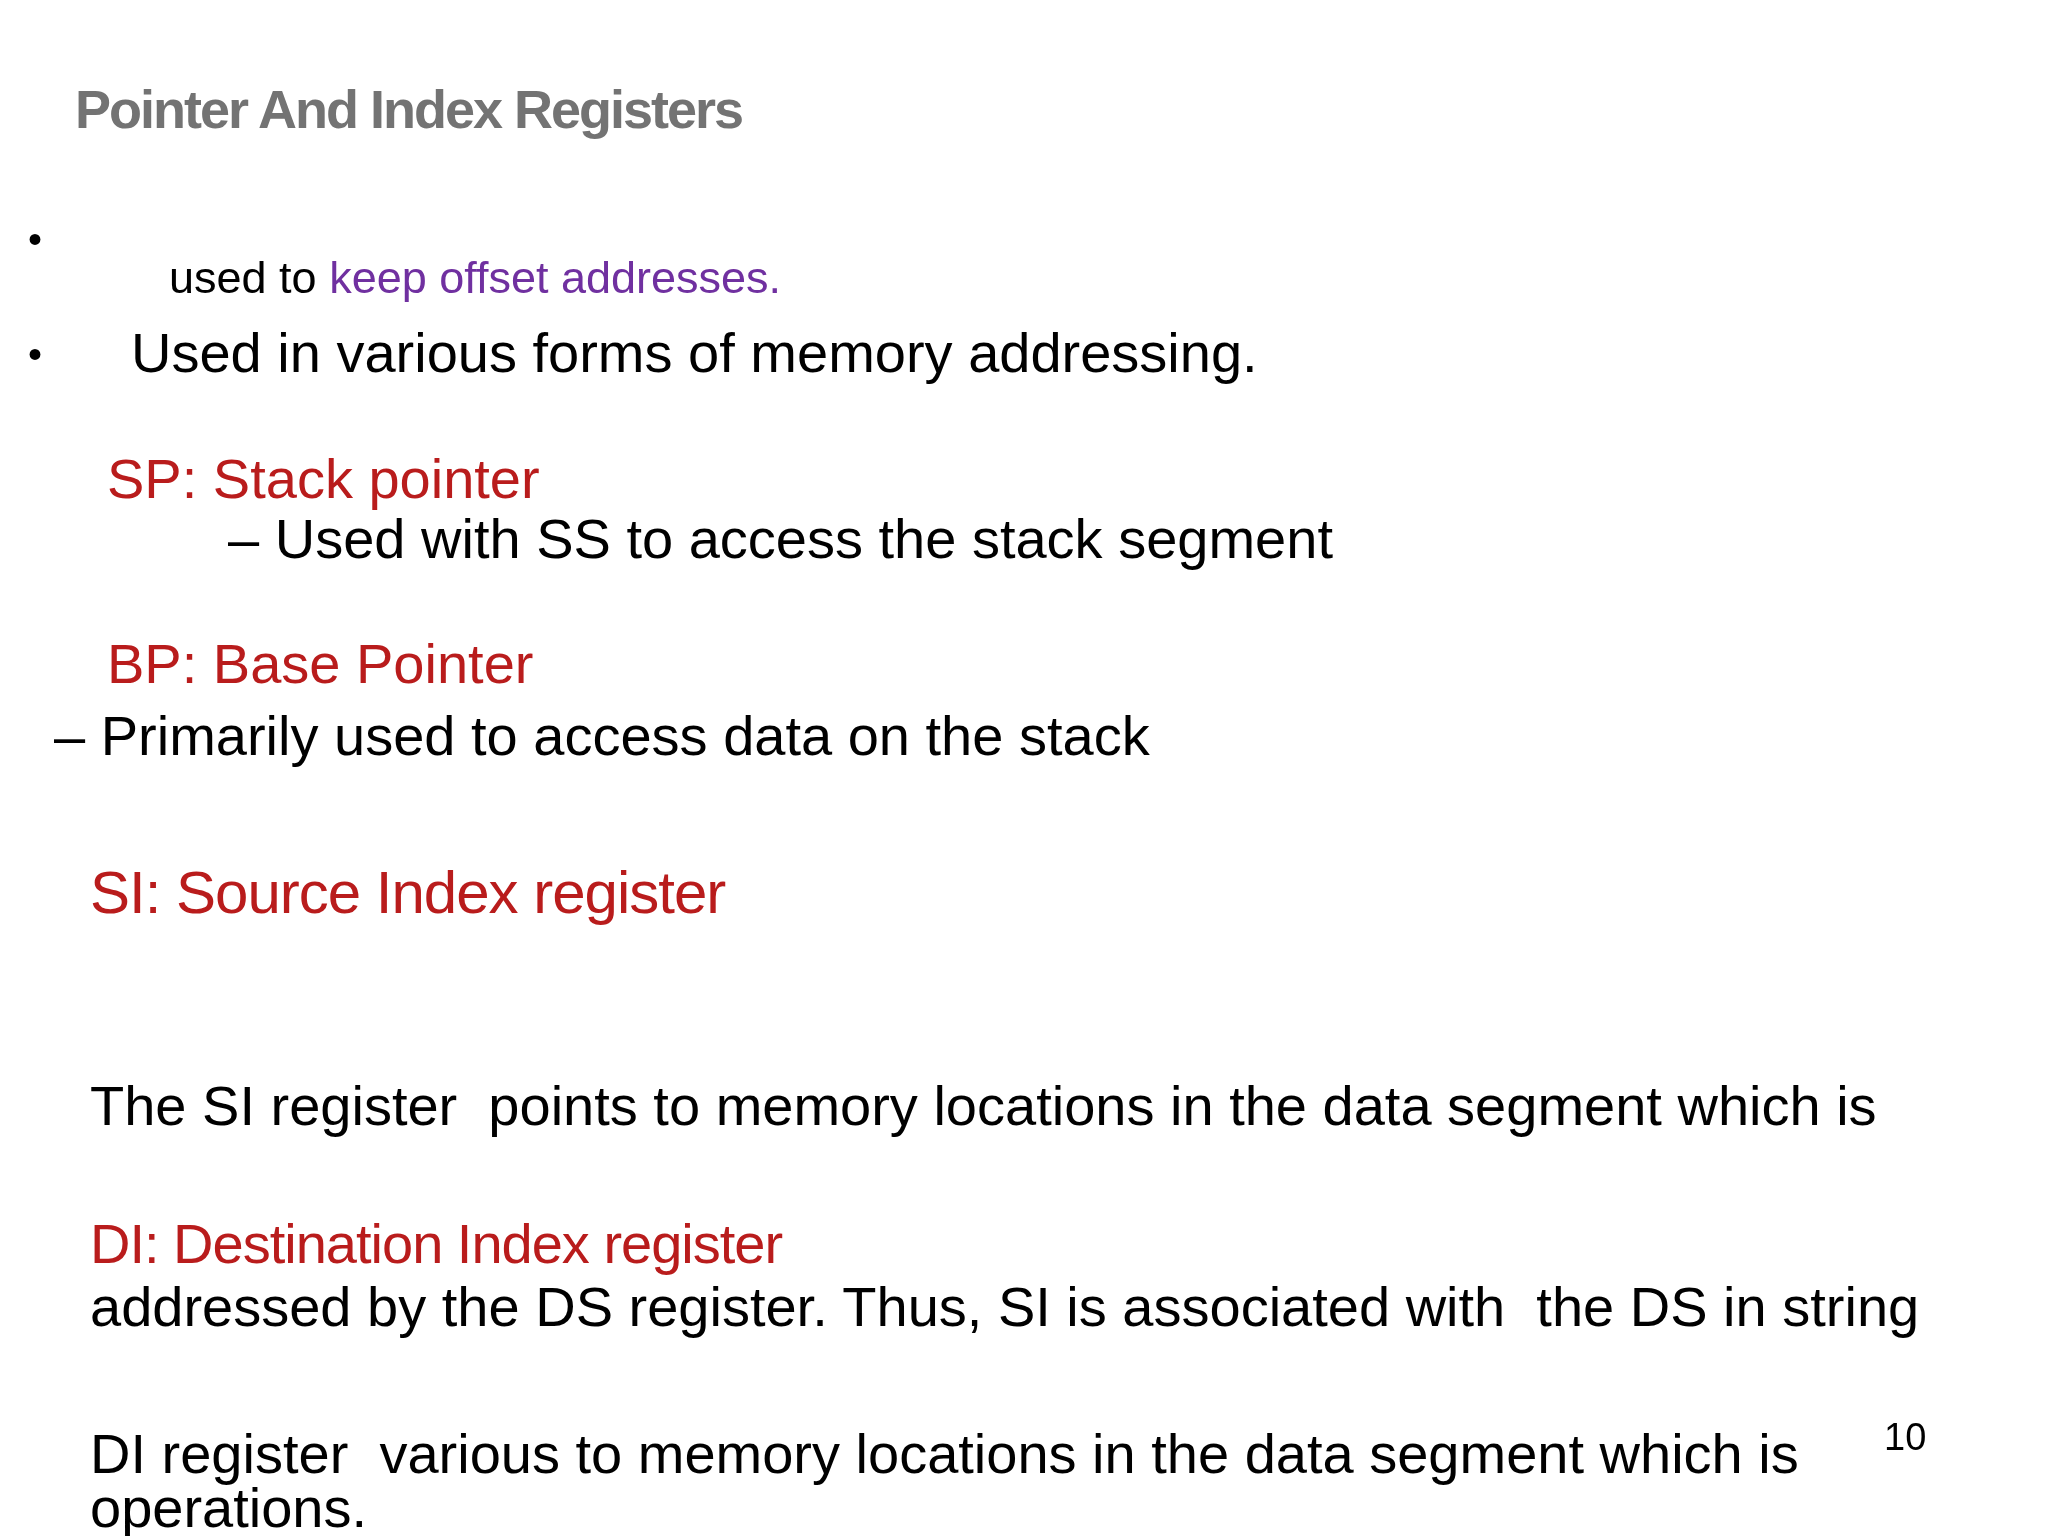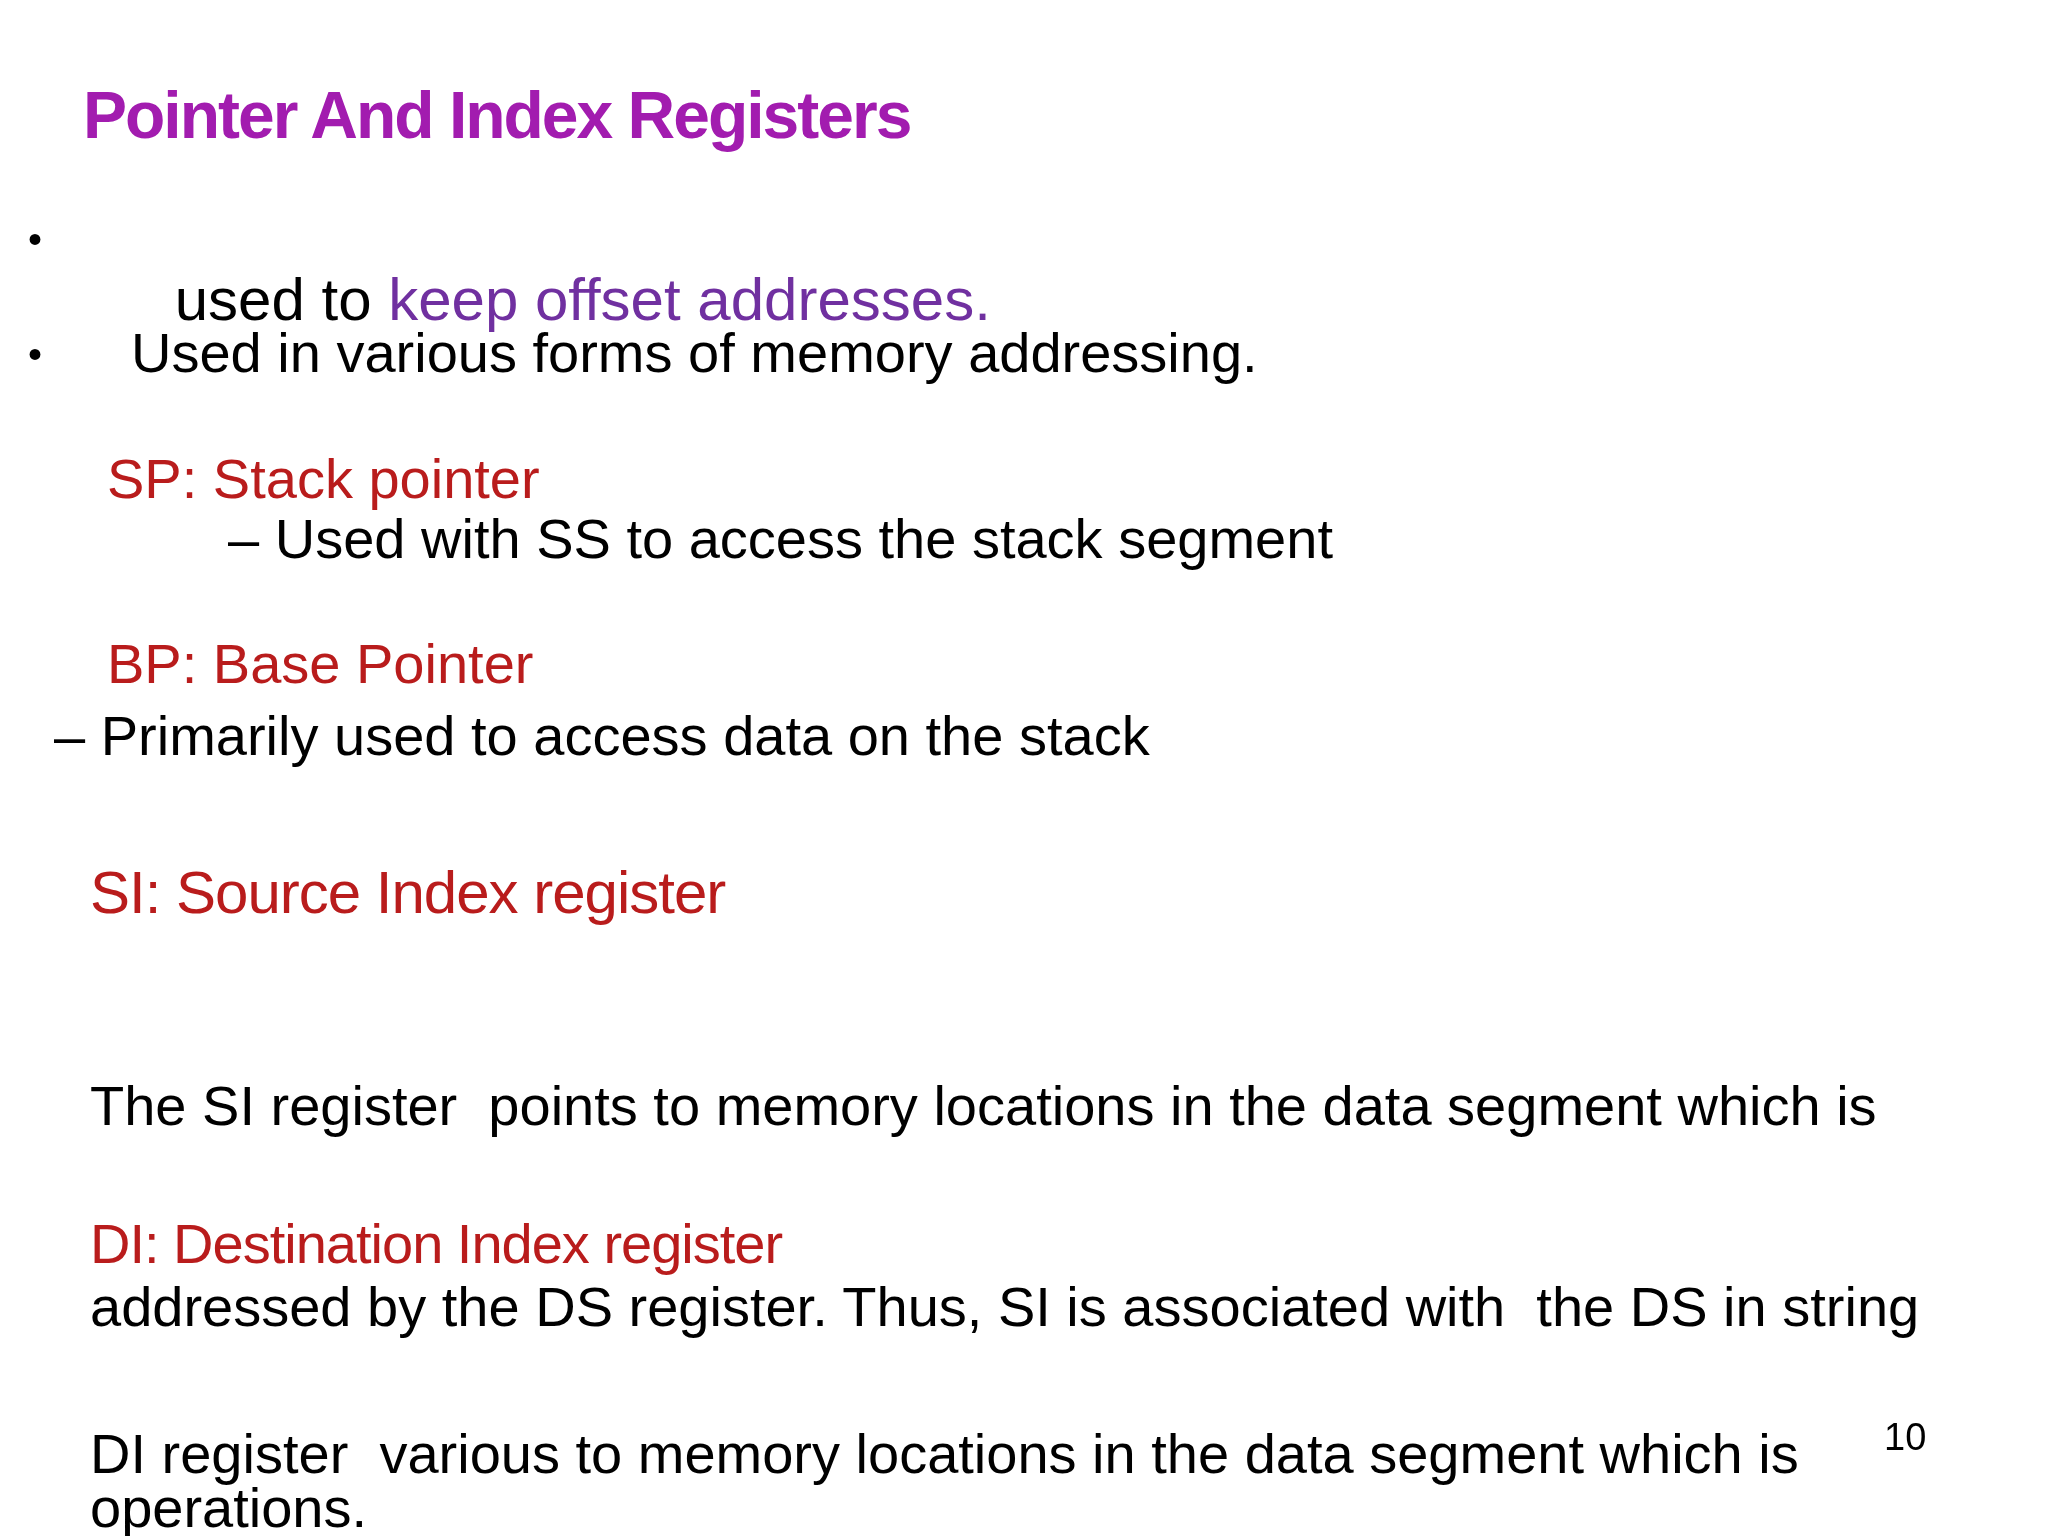--- a/index.html
+++ b/index.html
@@ -23,35 +23,34 @@
     white-space: pre;
     line-height: 1;
   }
   .para {
     position: absolute;
     white-space: pre;
   }
   .title {
     left: 75px;
     top: 82px;
-    font-size: 66px;
+    font-size: 54px;
     font-weight: bold;
     letter-spacing: -2px;
-    color: #a21caf;
-    margin-left: 8px;
+    color: #737373;
   }
   .bullet-marker {
     position: absolute;
     font-size: 40px;
     line-height: 1;
     color: #000000;
   }
   .b1-marker { left: 28px; top: 219px; }
   .b2-marker { left: 28px; top: 334px; }
-  .bullet1 { left: 108px; top: 210px; font-size: 60px; }
+  .bullet1 { left: 119px; top: 210px; font-size: 45px; }
   .bullet2 { left: 107px; top: 325px; font-size: 56px; margin-left: 24px; }
   .highlight { color: #7030a0; }
   .red-heading { color: #b91c1c; }
   .sp-heading { left: 107px; top: 451px; font-size: 56px; }
   .sp-sub    { left: 228px; top: 511px; font-size: 56px; }
   .bp-heading { left: 107px; top: 636px; font-size: 56px; }
   .bp-sub    { left: 54px;  top: 708px; font-size: 56px; }
   .si-heading { left: 90px; top: 863px; font-size: 60px; letter-spacing: -1px; text-align: right; }
   .si-body   { left: 90px; top: 938px; font-size: 56px; line-height: 67px; }
   .di-heading { left: 90px; top: 1216px; font-size: 56px; letter-spacing: -1px; }

